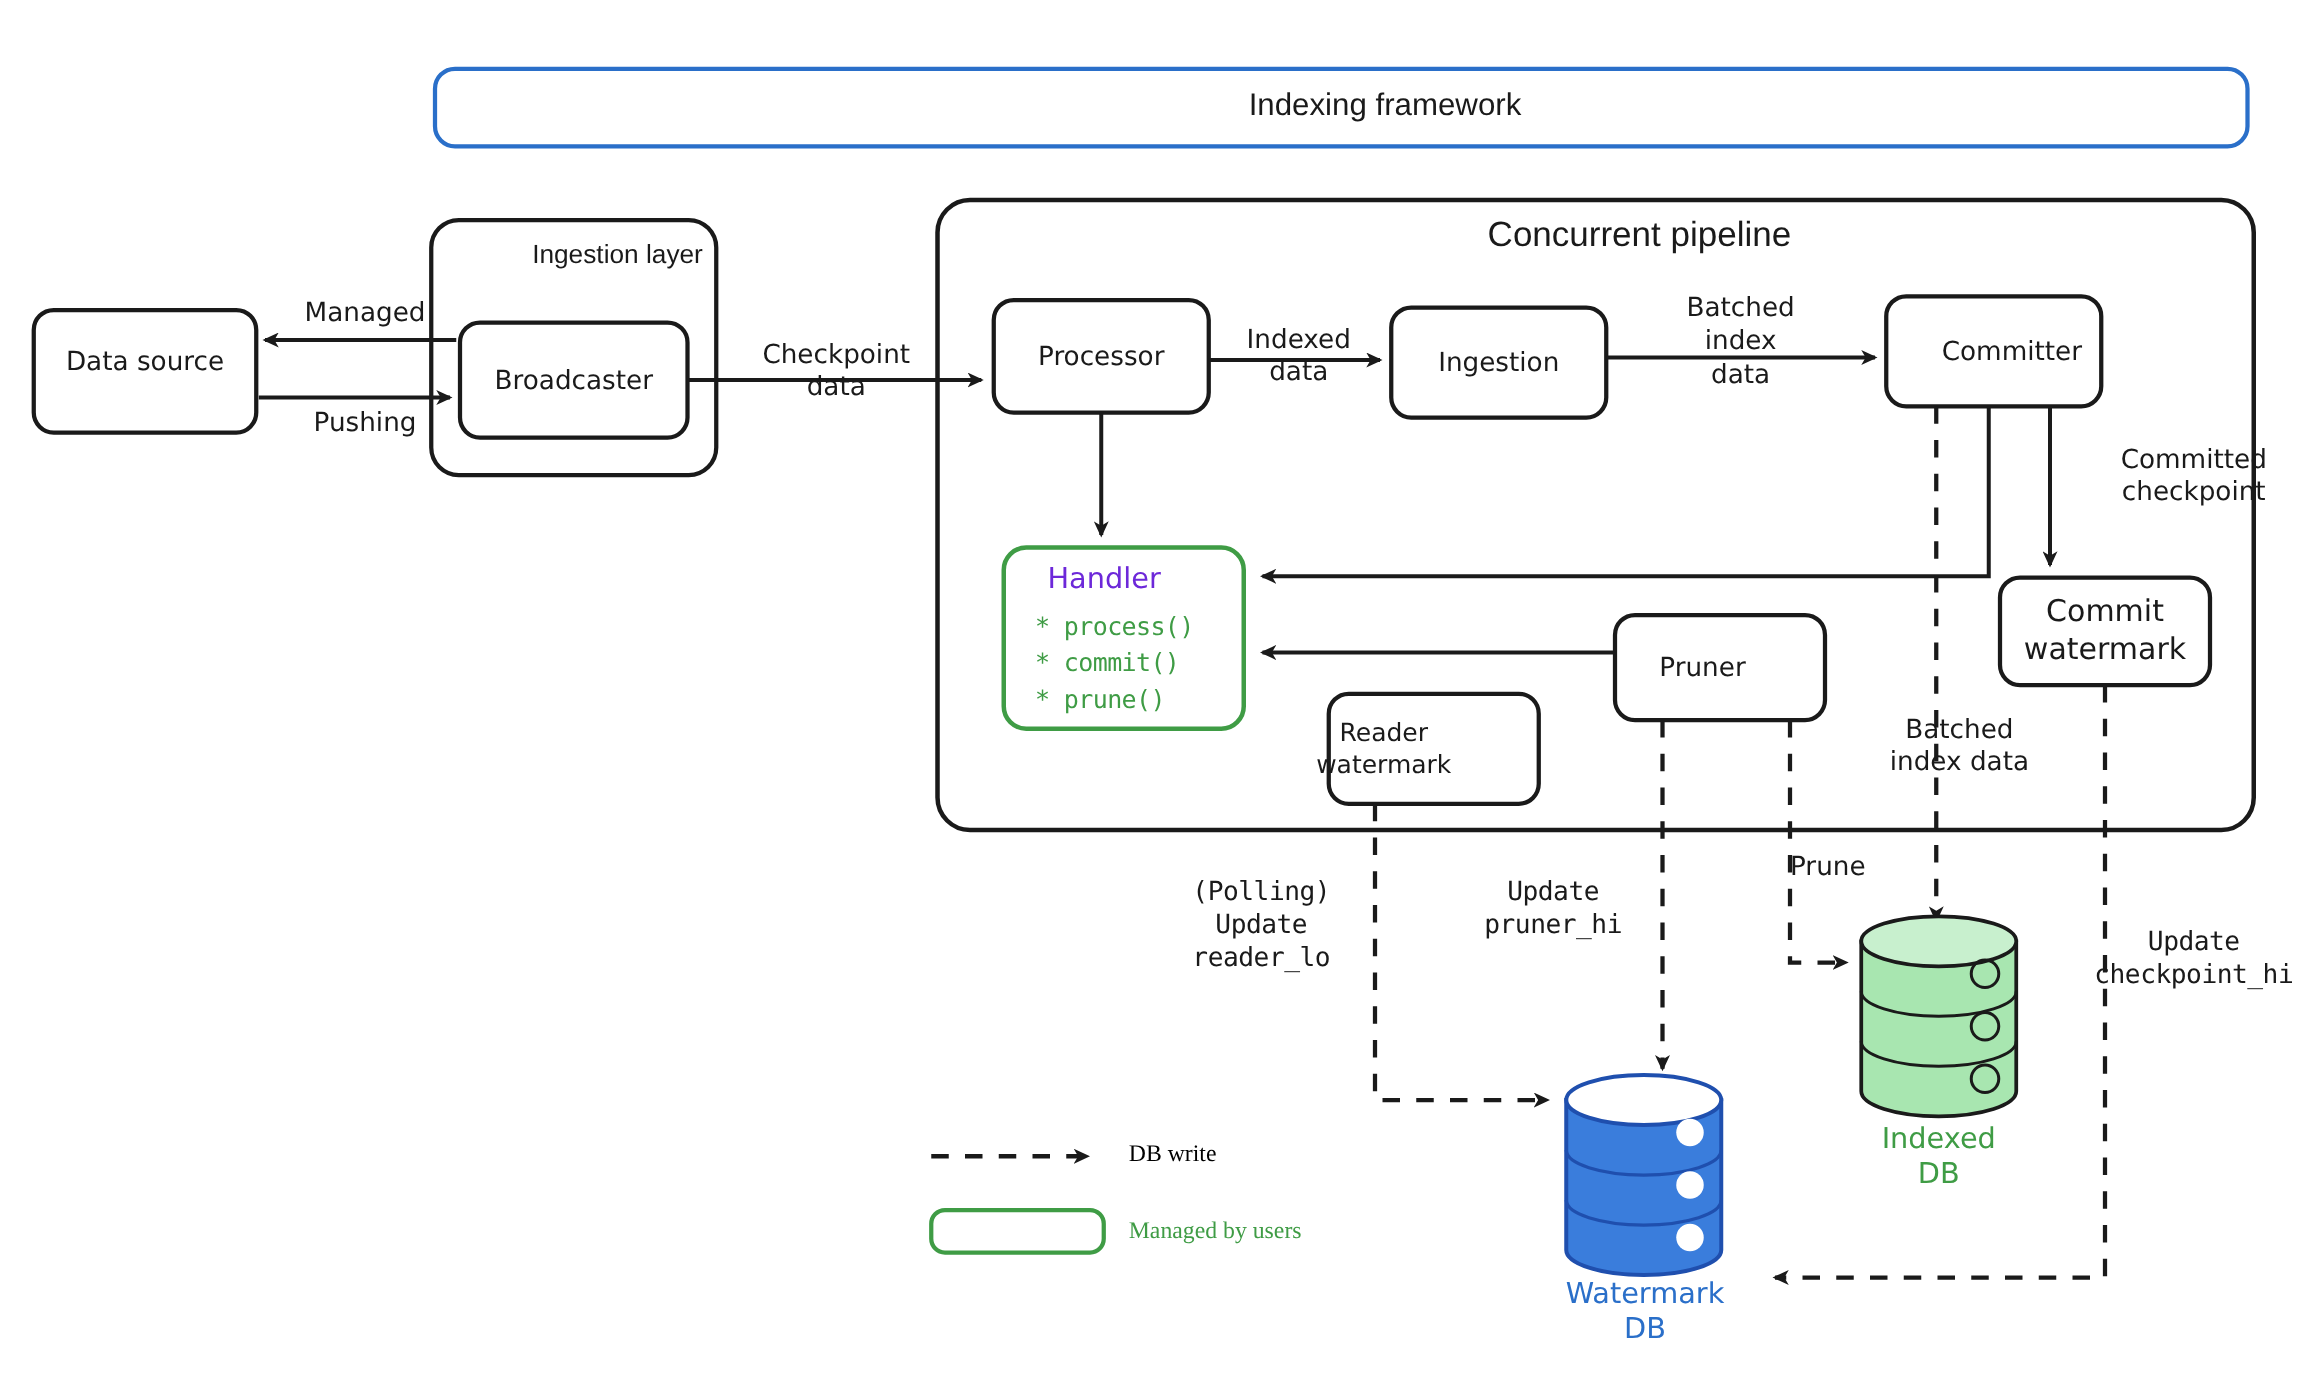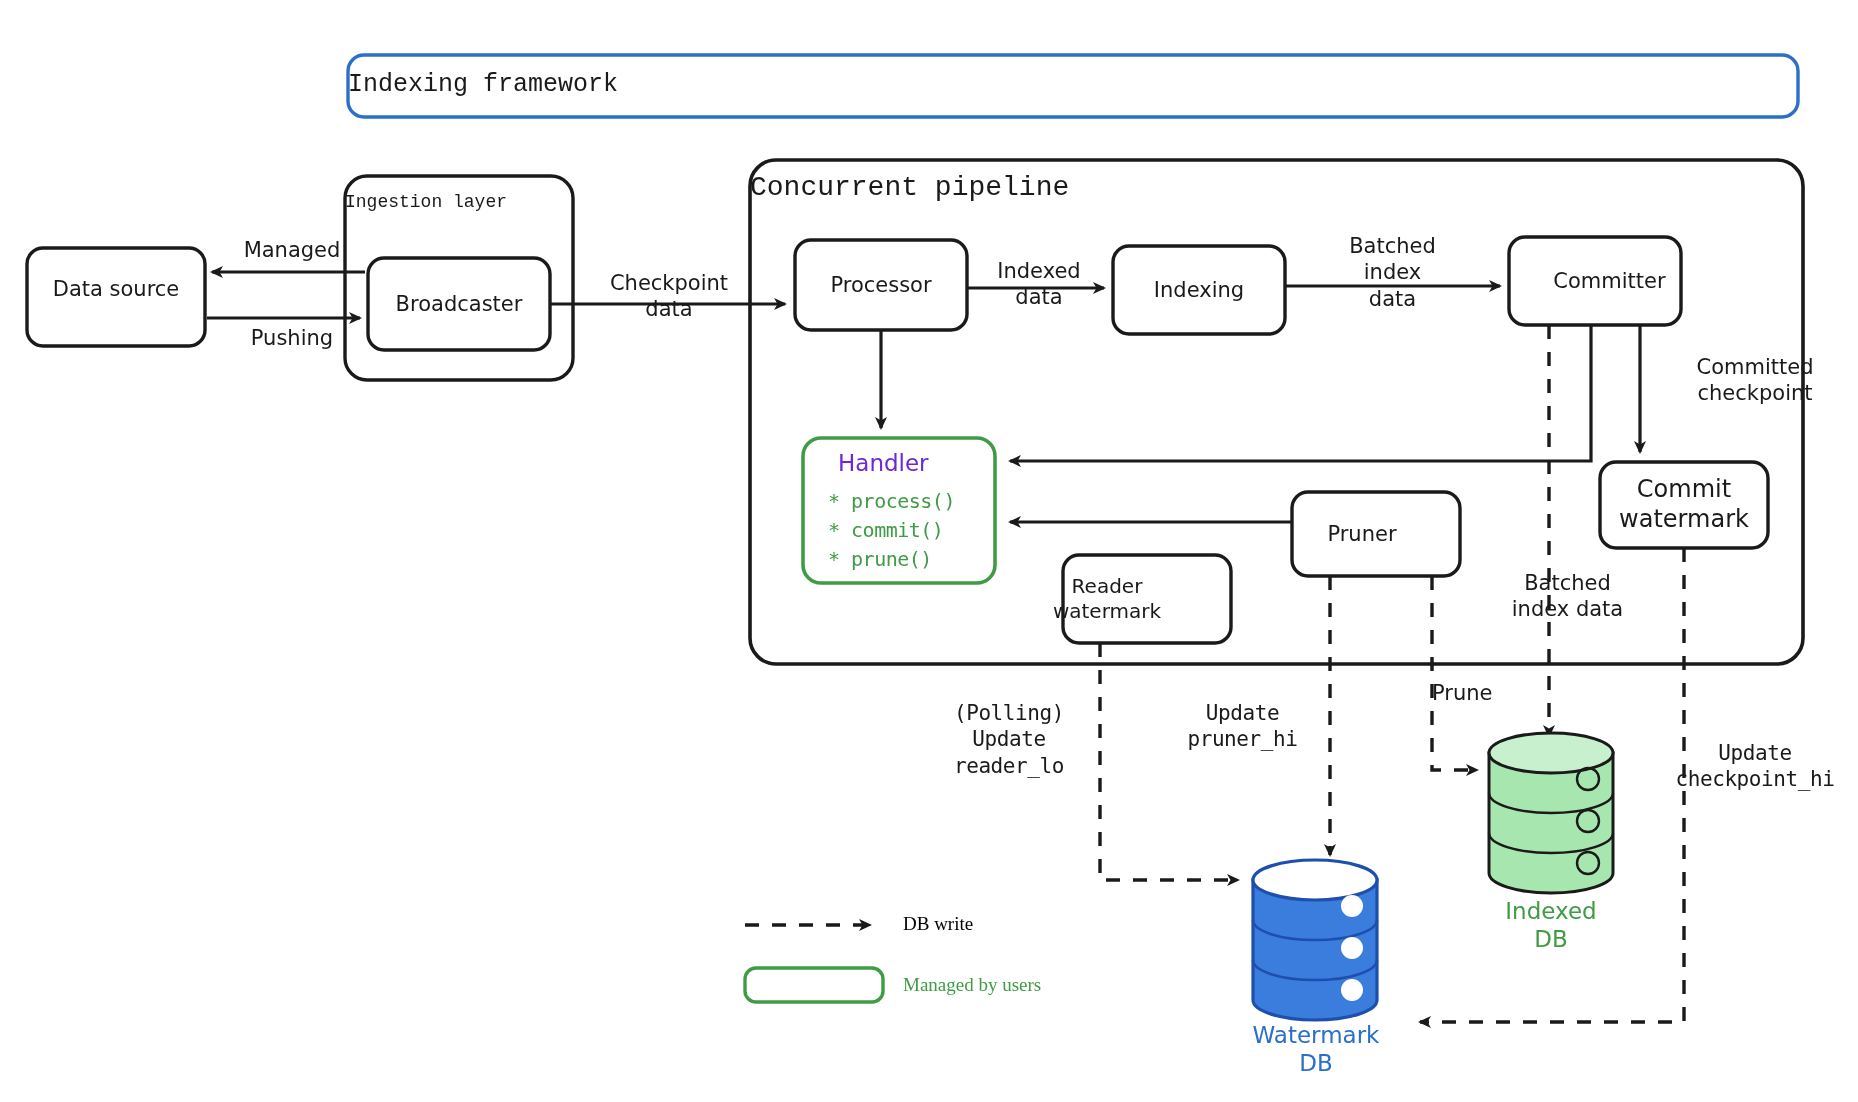--- a/index.html
+++ b/index.html
@@ -43,22 +43,24 @@
     white-space: pre;
   }
   .mono-label {
     font-family: "DejaVu Sans Mono", monospace;
     letter-spacing: -0.4px;
   }
   .green-text { color: #3f9c45; }
   .blue-text  { color: #2a6fc9; }
   .container-title {
     position: absolute;
-    font-family: Liberation Mono, monospace;
+    text-align: center;
+    font-family: Liberation Sans, sans-serif;
     color: #1a1a1a;
+    padding-left: 35px;
   }
   .handler-body {
     font-family: "DejaVu Sans Mono", monospace;
     color: #3f9c45;
     font-size: 20px;
     line-height: 1.42;
     letter-spacing: -0.5px;
     white-space: pre;
   }
   .handler-title {
@@ -165,31 +167,31 @@
       <circle cx="1588" cy="821" r="11" fill="none" stroke="#1a1a1a" stroke-width="2.4"></circle>
       <circle cx="1588" cy="863" r="11" fill="none" stroke="#1a1a1a" stroke-width="2.4"></circle>
     </g>
 
     <path d="M 745 925 L 870 925" fill="none" stroke="#1a1a1a" stroke-width="3.6" stroke-dasharray="14 13" marker-end="url(#arrowSolid)"></path>
     <rect x="745" y="968" width="138" height="34" rx="11" ry="11" fill="#ffffff" stroke="#3f9c45" stroke-width="3.4"></rect>
   </svg>
 
   <div class="container-title blue-text" style="left:348px; top:70px; width:1450px; font-size:25px;">Indexing framework</div>
 
-  <div class="container-title" style="left:345px; top:192px; width:228px; font-size:18px;">Ingestion layer</div>
+  <div class="container-title" style="left:345px; top:192px; width:228px; font-size:21px;">Ingestion layer</div>
 
   <div class="container-title" style="left:750px; top:172px; width:1053px; font-size:28px;">Concurrent pipeline</div>
 
   <div class="node-label" style="left:27px; top:248px; width:178px; height:82px; font-size:21px;">Data source</div>
 
   <div class="node-label" style="left:368px; top:258px; width:182px; height:92px; font-size:21px;">Broadcaster</div>
 
   <div class="node-label" style="left:795px; top:240px; width:172px; height:90px; font-size:21px;">Processor</div>
 
-  <div class="node-label" style="left:1113px; top:246px; width:172px; height:88px; font-size:21px;">Indexing</div>
+  <div class="node-label" style="left:1113px; top:246px; width:172px; height:88px; font-size:21px;">Ingestion</div>
 
   <div class="node-label" style="left:1509px; top:237px; width:201px; height:88px; font-size:21px;border-radius:20px;">Committer</div>
 
   <div class="node-label" style="left:1600px; top:462px; width:168px; height:86px; font-size:24px;">Commit
 watermark</div>
 
   <div class="node-label" style="left:1015px; top:555px; width:184px; height:88px; font-size:20px;border-radius:26px;">Reader
 watermark</div>
 
   <div class="node-label" style="left:1292px; top:492px; width:140px; height:84px; font-size:21px;">Pruner</div>

